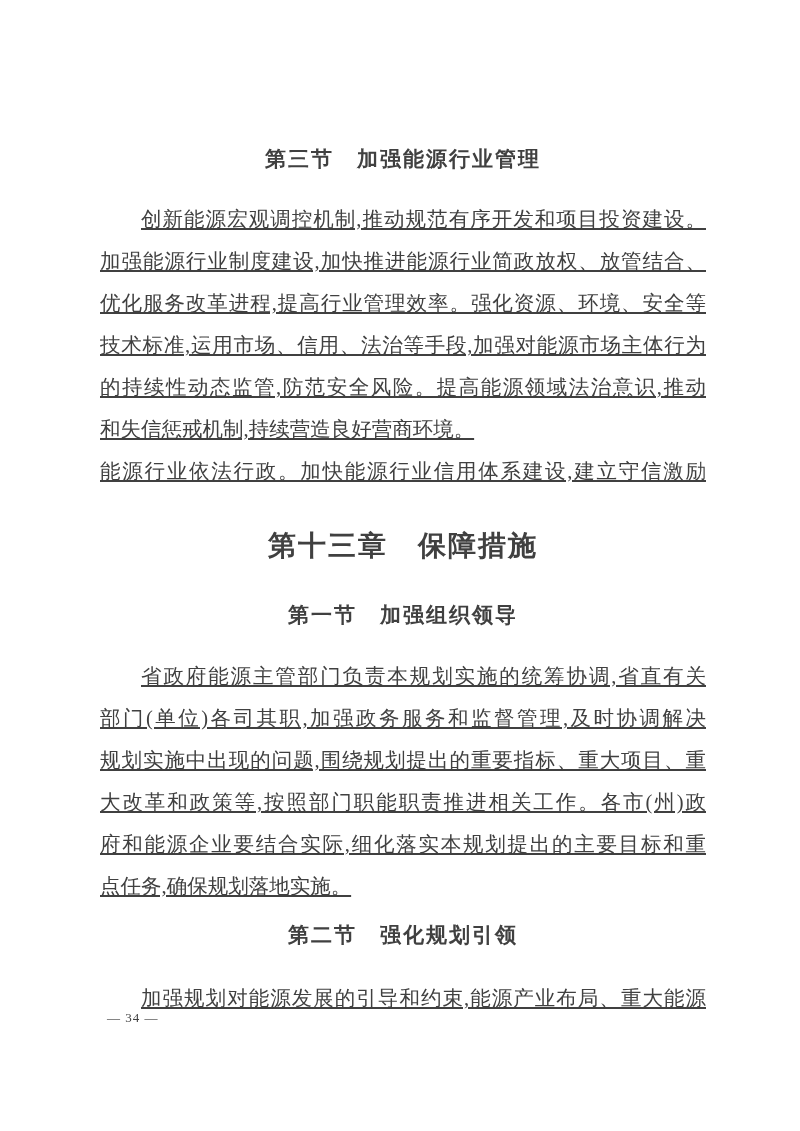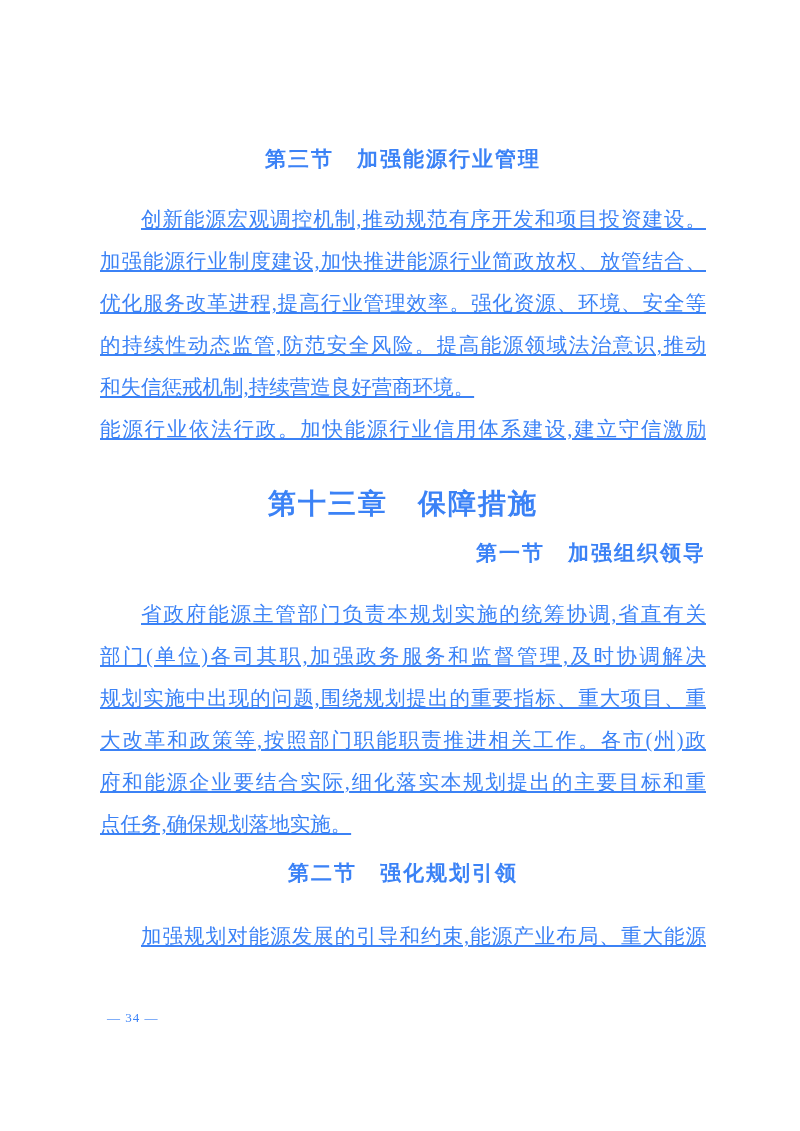--- a/index.html
+++ b/index.html
@@ -2,40 +2,40 @@
 <html lang="zh"><head>
 <meta charset="utf-8">
 <style>
   html, body { margin: 0; padding: 0; }
   body { background: #ffffff; }
   .page {
     position: relative;
     width: 800px;
     height: 1131px;
     background: #ffffff;
-    color: #3b82f6;
+    color: #404040;
     font-family: "Liberation Serif", serif;
     overflow: hidden;
   }
   .content {
     position: absolute;
     left: 100px;
     top: 0;
     width: 606px;
   }
   .section-heading {
     margin: 0;
     text-align: center;
     font-size: 21px;
     line-height: 26px;
     font-weight: 600;
     letter-spacing: 2px;
   }
   #heading-sec3 { margin-top: 146px; }
-  #heading-sec1 { margin-top: 20px; text-align: right; }
+  #heading-sec1 { margin-top: 40px; }
   #heading-sec2 { margin-top: 15px; }
   .chapter-heading {
     margin: 38px 0 0 0;
     text-align: center;
     font-size: 28px;
     line-height: 32px;
     font-weight: bold;
     font-family: "Liberation Sans", sans-serif;
     letter-spacing: 2px;
   }
@@ -70,20 +70,21 @@
 
 <div class="page">
   <div class="content">
 
     <h3 class="section-heading" id="heading-sec3">第三节　加强能源行业管理</h3>
 
     <div class="paragraph" id="para-1">
       <div class="body-line fill indent">创新能源宏观调控机制,推动规范有序开发和项目投资建设。</div>
       <div class="body-line fill">加强能源行业制度建设,加快推进能源行业简政放权、放管结合、</div>
       <div class="body-line fill">优化服务改革进程,提高行业管理效率。强化资源、环境、安全等</div>
+      <div class="body-line fill">技术标准,运用市场、信用、法治等手段,加强对能源市场主体行为</div>
       <div class="body-line fill">的持续性动态监管,防范安全风险。提高能源领域法治意识,推动</div>
       <div class="body-line">和失信惩戒机制,持续营造良好营商环境。</div>
       <div class="body-line fill">能源行业依法行政。加快能源行业信用体系建设,建立守信激励</div>
     </div>
 
     <h2 class="chapter-heading">第十三章　保障措施</h2>
 
     <h3 class="section-heading" id="heading-sec1">第一节　加强组织领导</h3>
 
     <div class="paragraph" id="para-2">

